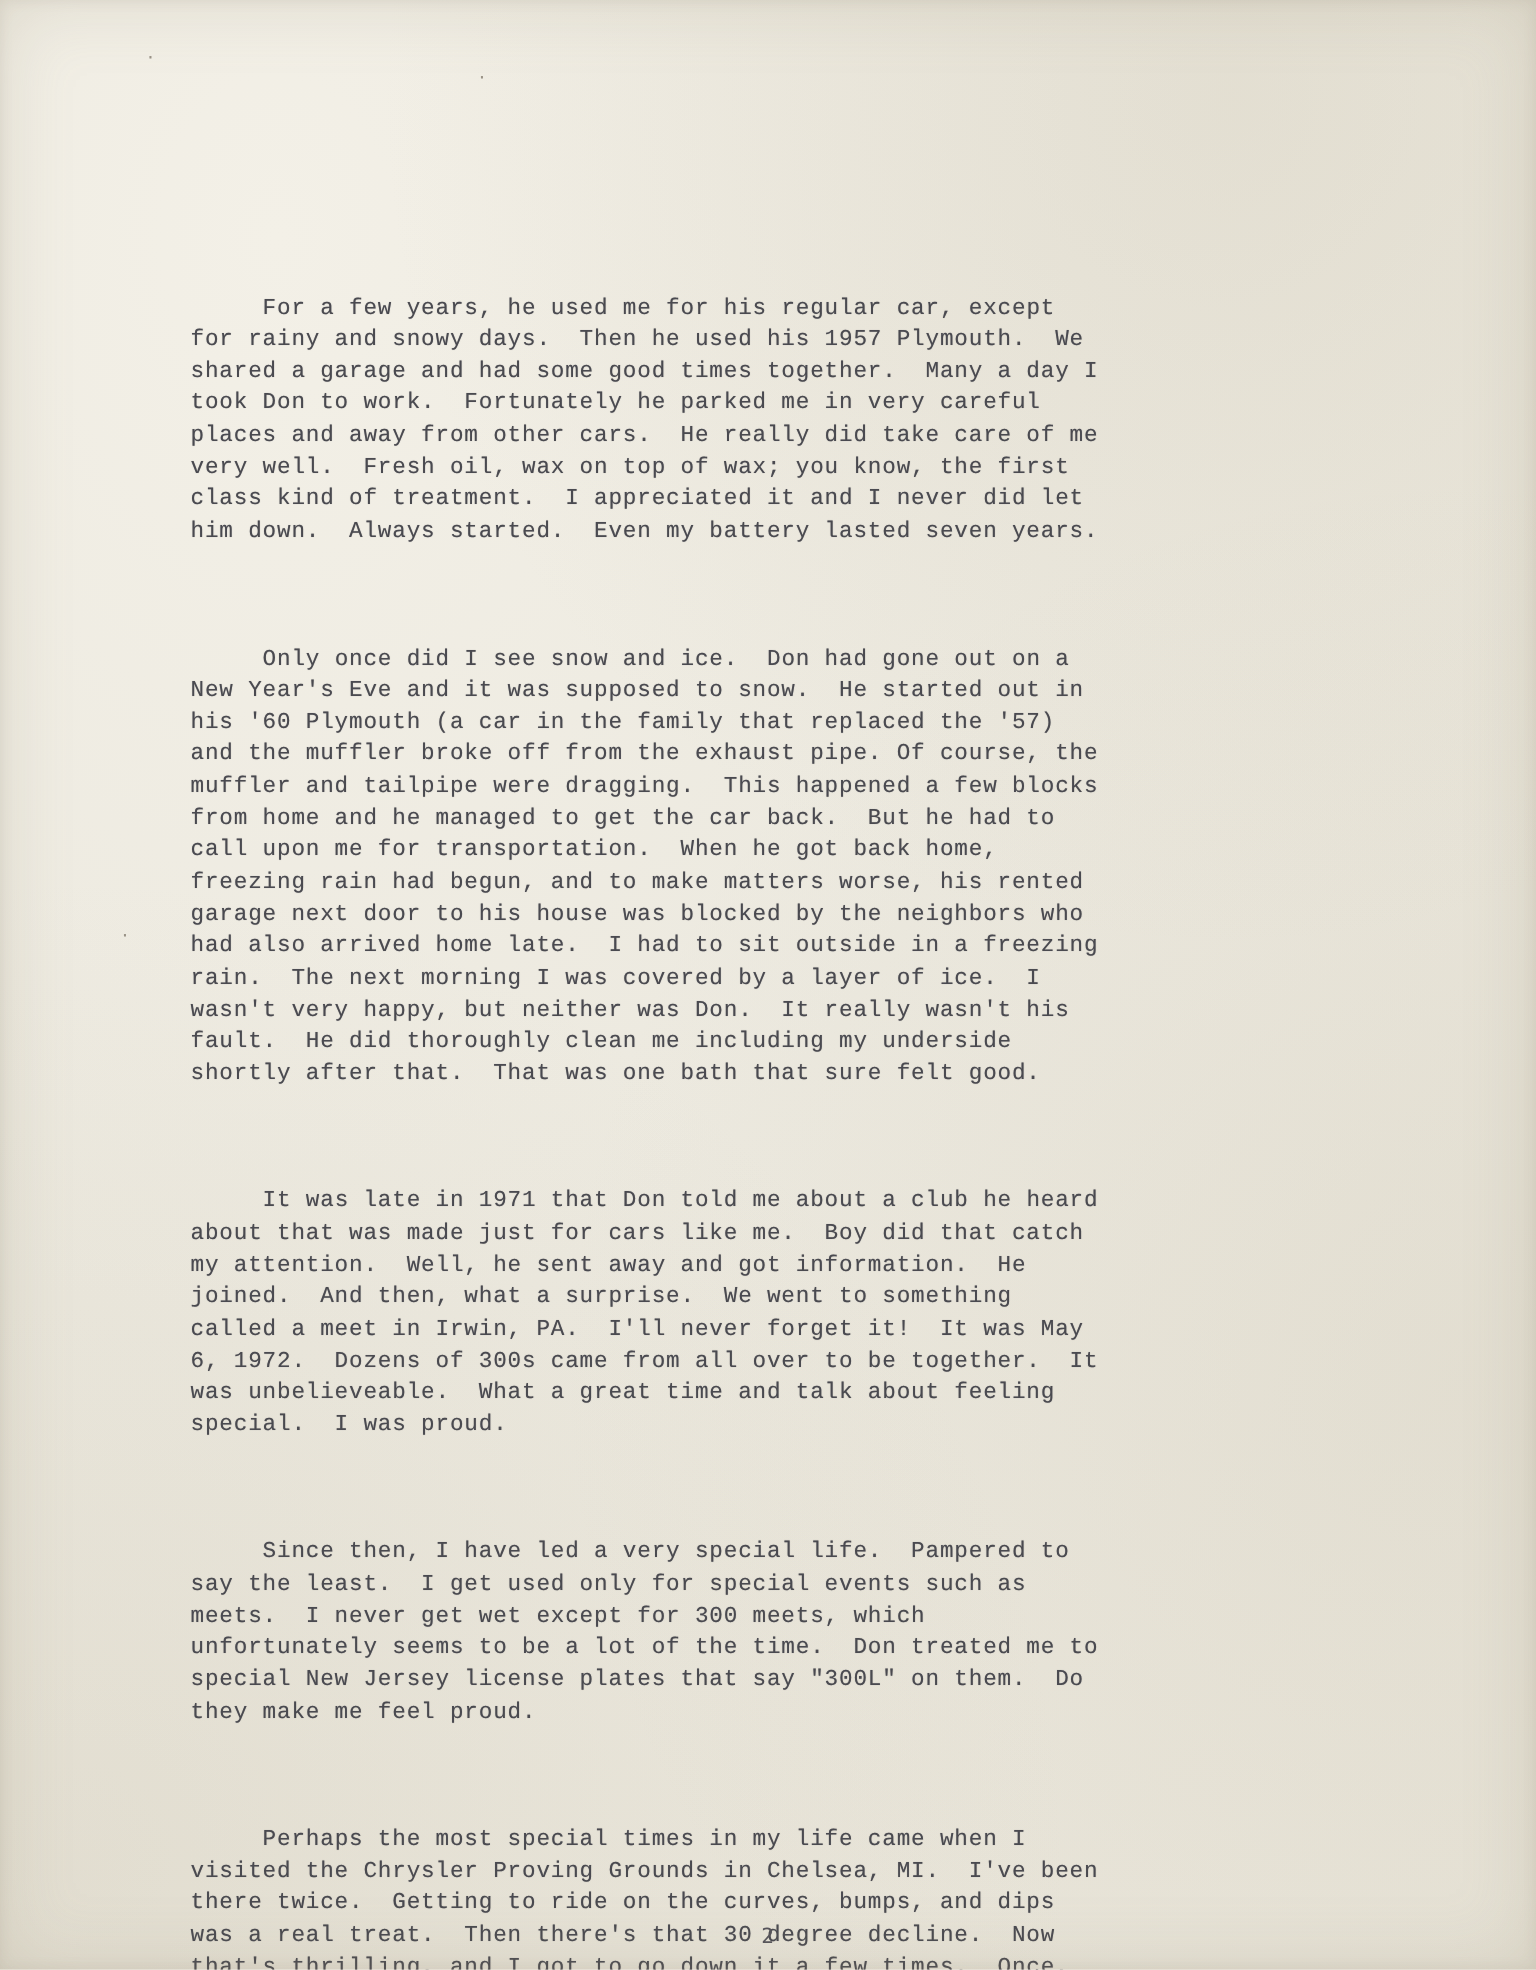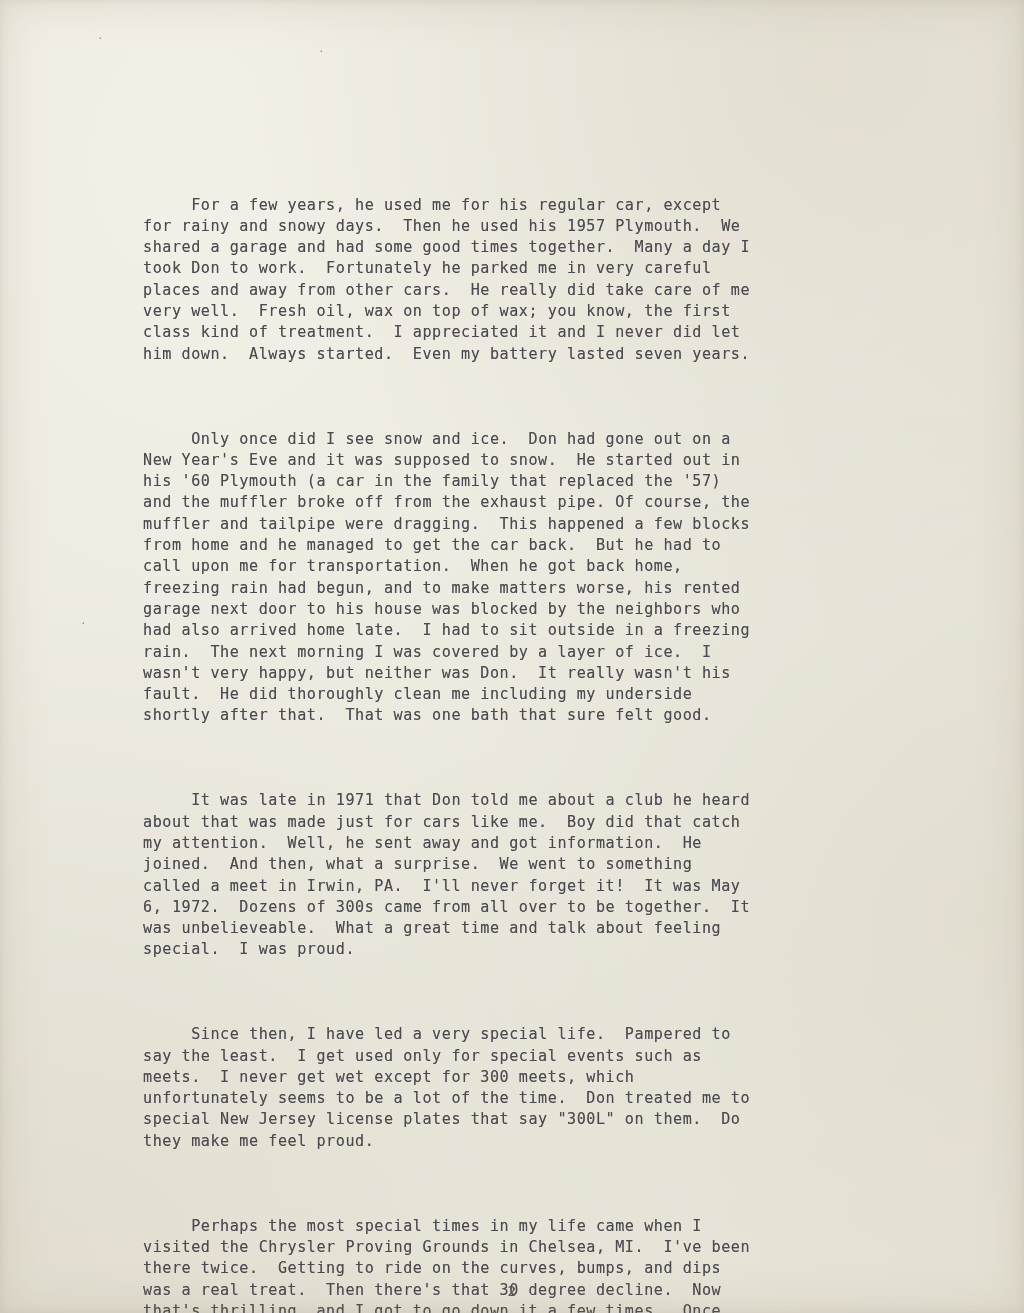--- a/index.html
+++ b/index.html
@@ -53,23 +53,24 @@
     top: 152px;
     width: 790px;
     color: #4a4a50;
     font-size: 15.1px;
     line-height: 21.3px;
     letter-spacing: 0.55px;
     white-space: pre-wrap;
     font-family: "DejaVu Sans Mono", monospace;
   }
   .para {
-    margin: 0 0 21px 16px;
+    margin: 0 0 21px 0;
     white-space: pre-wrap;
     text-shadow: 0 0 0.6px rgba(74,74,80,0.45);
+    font-family: Liberation Mono, monospace;
   }
   .page-number {
     position: absolute;
     left: 0;
     right: 0;
     top: 1283px;
     text-align: center;
     color: #55535a;
     font-size: 14px;
     letter-spacing: 0.5px;

